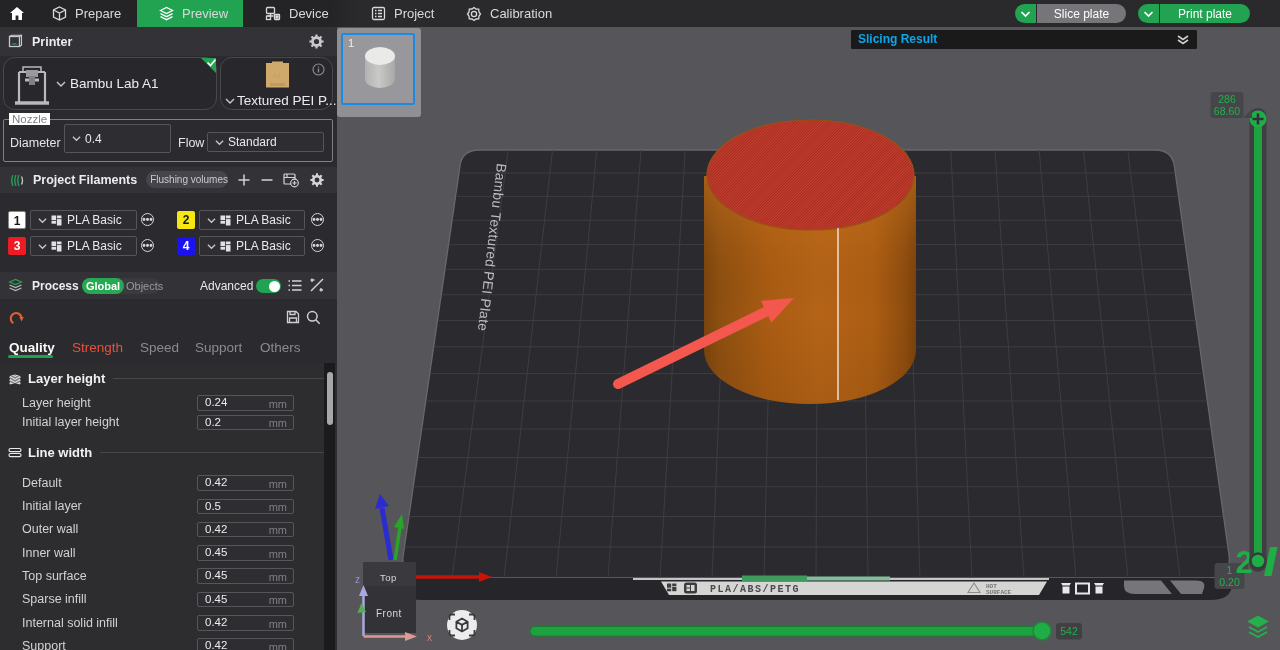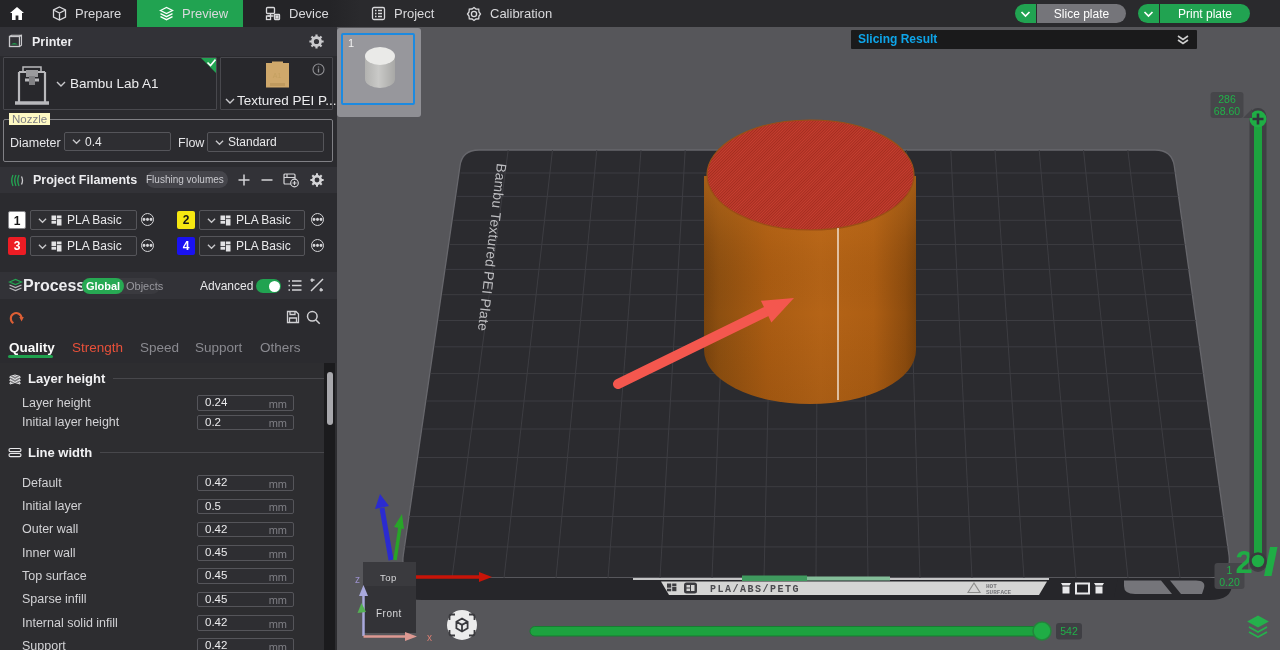--- a/index.html
+++ b/index.html
@@ -8,21 +8,21 @@
 #topbar .tab{position:absolute;top:0;height:27px;display:flex;align-items:center;color:#d9d9dc;font-size:13px}
 #topbar .tab svg{margin-right:8px}
 #tab-preview{background:#21a351;color:#fff}
 .pillbtn{position:absolute;top:4px;height:19px;border-radius:9.5px;display:flex;z-index:6}
 .pillbtn .chev{width:21px;height:19px;background:#21a351;border-radius:9.5px 0 0 9.5px;display:flex;align-items:center;justify-content:center}
 .pillbtn .lbl{height:19px;display:flex;align-items:center;justify-content:center;color:#fff;font-size:12px;border-radius:0 9.5px 9.5px 0;margin-left:1px;white-space:nowrap}
 
 #panel{position:absolute;left:0;top:27px;width:337px;height:623px;background:#2b2b2f;z-index:4}
 .hdr{position:absolute;left:0;width:337px;background:#323237;display:flex;align-items:center;color:#ececef}
 .hdr .ttl{font-size:12.5px;font-weight:bold;color:#ececef;white-space:nowrap}
-.card{position:absolute;border:1px solid #48484d;border-radius:1px;background:#28282c}
+.card{position:absolute;border:1px solid #48484d;border-radius:12px;background:#28282c}
 .ddl{position:absolute;border:1px solid #55555a;border-radius:2px;background:#2e2e32;display:flex;align-items:center;color:#e9e9eb;font-size:12px;white-space:nowrap}
 .chevi{width:9px;height:9px;margin:0 4px 0 7px;flex:none}
 .fils{position:absolute;width:18px;height:18px;text-align:center;line-height:18px;font-size:12px;font-weight:bold;border-radius:2px}
 .fdots{position:absolute;width:13px;height:13px;border:1.5px solid #d6d6d9;border-radius:50%;color:#d6d6d9;text-align:center;line-height:11.5px;font-size:10px;letter-spacing:0;font-weight:bold}
 .ptab{position:absolute;font-size:13.5px;color:#8a8a90}
 
 .sect{position:absolute;left:0;width:322px;display:flex;align-items:center}
 .sect b{color:#f1f1f3;font-size:13px;margin-left:6px;white-space:nowrap}
 .sect .rule{flex:1;height:1px;background:#47474b;margin-left:8px}
 .prow{position:absolute;left:0;width:322px;height:23px}
@@ -300,40 +300,40 @@
         <circle cx="6.5" cy="6.5" r="5.5" stroke="#909094" stroke-width="1.1"></circle>
         <path d="M 6.5,5.5 L 6.5,9.5 M 6.5,3.4 L 6.5,4.4" stroke="#909094" stroke-width="1.3"></path>
       </svg>
 <svg style="position:absolute;left:4px;top:39px" width="10" height="8" viewBox="0 0 10 8">
         <path d="M1,2 L5,6 L9,2" stroke="#c9c9cc" stroke-width="1.4" fill="none"></path>
       </svg>
 <span style="position:absolute;left:16px;top:35px;font-size:13.5px;color:#ececee;white-space:nowrap">Textured PEI P...</span>
 </div>
 
 <div class="abs" style="left:3px;top:92px;width:330px;height:43px;border:1px solid #808085;border-radius:2px">
-<span style="position:absolute;left:5px;top:-7px;background:#fef9c3;padding:0 3px;font-size:11.5px;color:#808085">Nozzle</span>
+<span style="position:absolute;left:5px;top:-7px;background:#ffffff;padding:0 3px;font-size:11.5px;color:#808085">Nozzle</span>
 <span style="position:absolute;left:6px;top:16px;font-size:12.5px;color:#e5e5e8">Diameter</span>
-<div class="ddl" style="left:60px;top:12px;width:107px;height:19px"><svg class="chevi" viewBox="0 0 10 8">
+<div class="ddl" style="left:60px;top:4px;width:107px;height:29px"><svg class="chevi" viewBox="0 0 10 8">
           <path d="M1,2 L5,6 L9,2" stroke="#c9c9cc" stroke-width="1.4" fill="none"></path>
         </svg>0.4</div>
 <span style="position:absolute;left:174px;top:16px;font-size:12.5px;color:#e5e5e8">Flow</span>
 <div class="ddl" style="left:203px;top:12px;width:117px;height:20px"><svg class="chevi" viewBox="0 0 10 8">
           <path d="M1,2 L5,6 L9,2" stroke="#c9c9cc" stroke-width="1.4" fill="none"></path>
         </svg>Standard</div>
 </div>
 
 <div class="hdr" style="top:140px;height:26px">
 <svg style="margin-left:8px" width="16" height="15" viewBox="0 0 16 15" fill="none" stroke-width="1.3">
         <path d="M 5,2 Q 2.5,7.5 5,13" stroke="#24a452"></path>
         <path d="M 8,2 Q 5.5,7.5 8,13" stroke="#24a452"></path>
         <path d="M 11,2 Q 8.5,7.5 11,13" stroke="#24a452"></path>
         <path d="M 13.5,3.5 Q 15.5,7.5 13.5,11.5" stroke="#c9c9cc"></path>
       </svg>
 <span class="ttl" style="margin-left:9px">Project Filaments</span>
-<span style="position:absolute;left:146px;top:4px;width:82px;height:17px;background:#45454b;border-radius:9px;color:#c9c9ce;font-size:10px;text-align:left;line-height:17px;white-space:nowrap">Flushing volumes</span>
+<span style="position:absolute;left:146px;top:4px;width:82px;height:17px;background:#45454b;border-radius:9px;color:#c9c9ce;font-size:10px;text-align:right;line-height:17px;white-space:nowrap">Flushing volumes</span>
 <svg style="position:absolute;left:238px;top:7px" width="12" height="12" viewBox="0 0 12 12">
         <path d="M 6,0.5 V 11.5 M 0.5,6 H 11.5" stroke="#d4d4d7" stroke-width="1.5"></path>
       </svg>
 <svg style="position:absolute;left:261px;top:7px" width="12" height="12" viewBox="0 0 12 12">
         <path d="M 0.5,6 H 11.5" stroke="#d4d4d7" stroke-width="1.5"></path>
       </svg>
 <svg style="position:absolute;left:283px;top:5px" width="16" height="16" viewBox="0 0 16 16" fill="none" stroke="#d4d4d7" stroke-width="1.2">
         <rect x="1" y="2" width="11" height="10" rx="1"></rect>
         <path d="M 1,5.5 H 12 M 4,2 V 5.5"></path>
         <circle cx="11.5" cy="11" r="3.8" fill="#323237"></circle>
@@ -384,21 +384,21 @@
         <rect x="5.9" y="4.1" width="4.6" height="6.4"></rect>
       </svg>PLA Basic</div>
 <div class="fdots" style="left:311px;top:212px">•••</div>
 
 <div class="hdr" style="top:245px;height:27px">
 <svg style="margin-left:8px" width="15" height="15" viewBox="0 0 15 15" fill="none" stroke-width="1.2">
         <path d="M 1.5,4 L 7.5,1.5 L 13.5,4 L 7.5,6.5 Z" stroke="#24a452"></path>
         <path d="M 1.5,7 L 7.5,9.5 L 13.5,7" stroke="#b9b9bc"></path>
         <path d="M 1.5,10 L 7.5,12.5 L 13.5,10" stroke="#b9b9bc"></path>
       </svg>
-<span class="ttl" style="font-size:16px">Process</span>
+<span class="ttl" style="margin-left:9px;font-size:12px">Process</span>
 <div style="position:absolute;left:82px;top:6px;width:78px;height:16px;background:#3a3a3f;border-radius:8px">
 <span style="position:absolute;left:0;top:0;width:42px;height:16px;background:#27a953;border-radius:8px;color:#fff;font-size:11px;font-weight:bold;text-align:center;line-height:16px">Global</span>
 <span style="position:absolute;left:44px;top:0;font-size:11px;color:#98989e;line-height:16px">Objects</span>
 </div>
 <span style="position:absolute;left:200px;top:7px;font-size:12px;color:#e8e8ea">Advanced</span>
 <div style="position:absolute;left:256px;top:7px;width:25px;height:14px;border-radius:7px;background:#21a351">
         <div style="position:absolute;right:1.5px;top:1.5px;width:11px;height:11px;border-radius:50%;background:#fff"></div>
       </div>
 <svg style="position:absolute;left:288px;top:7px" width="14" height="13" viewBox="0 0 14 13">
         <g stroke="#d4d4d7" stroke-width="1.4">

